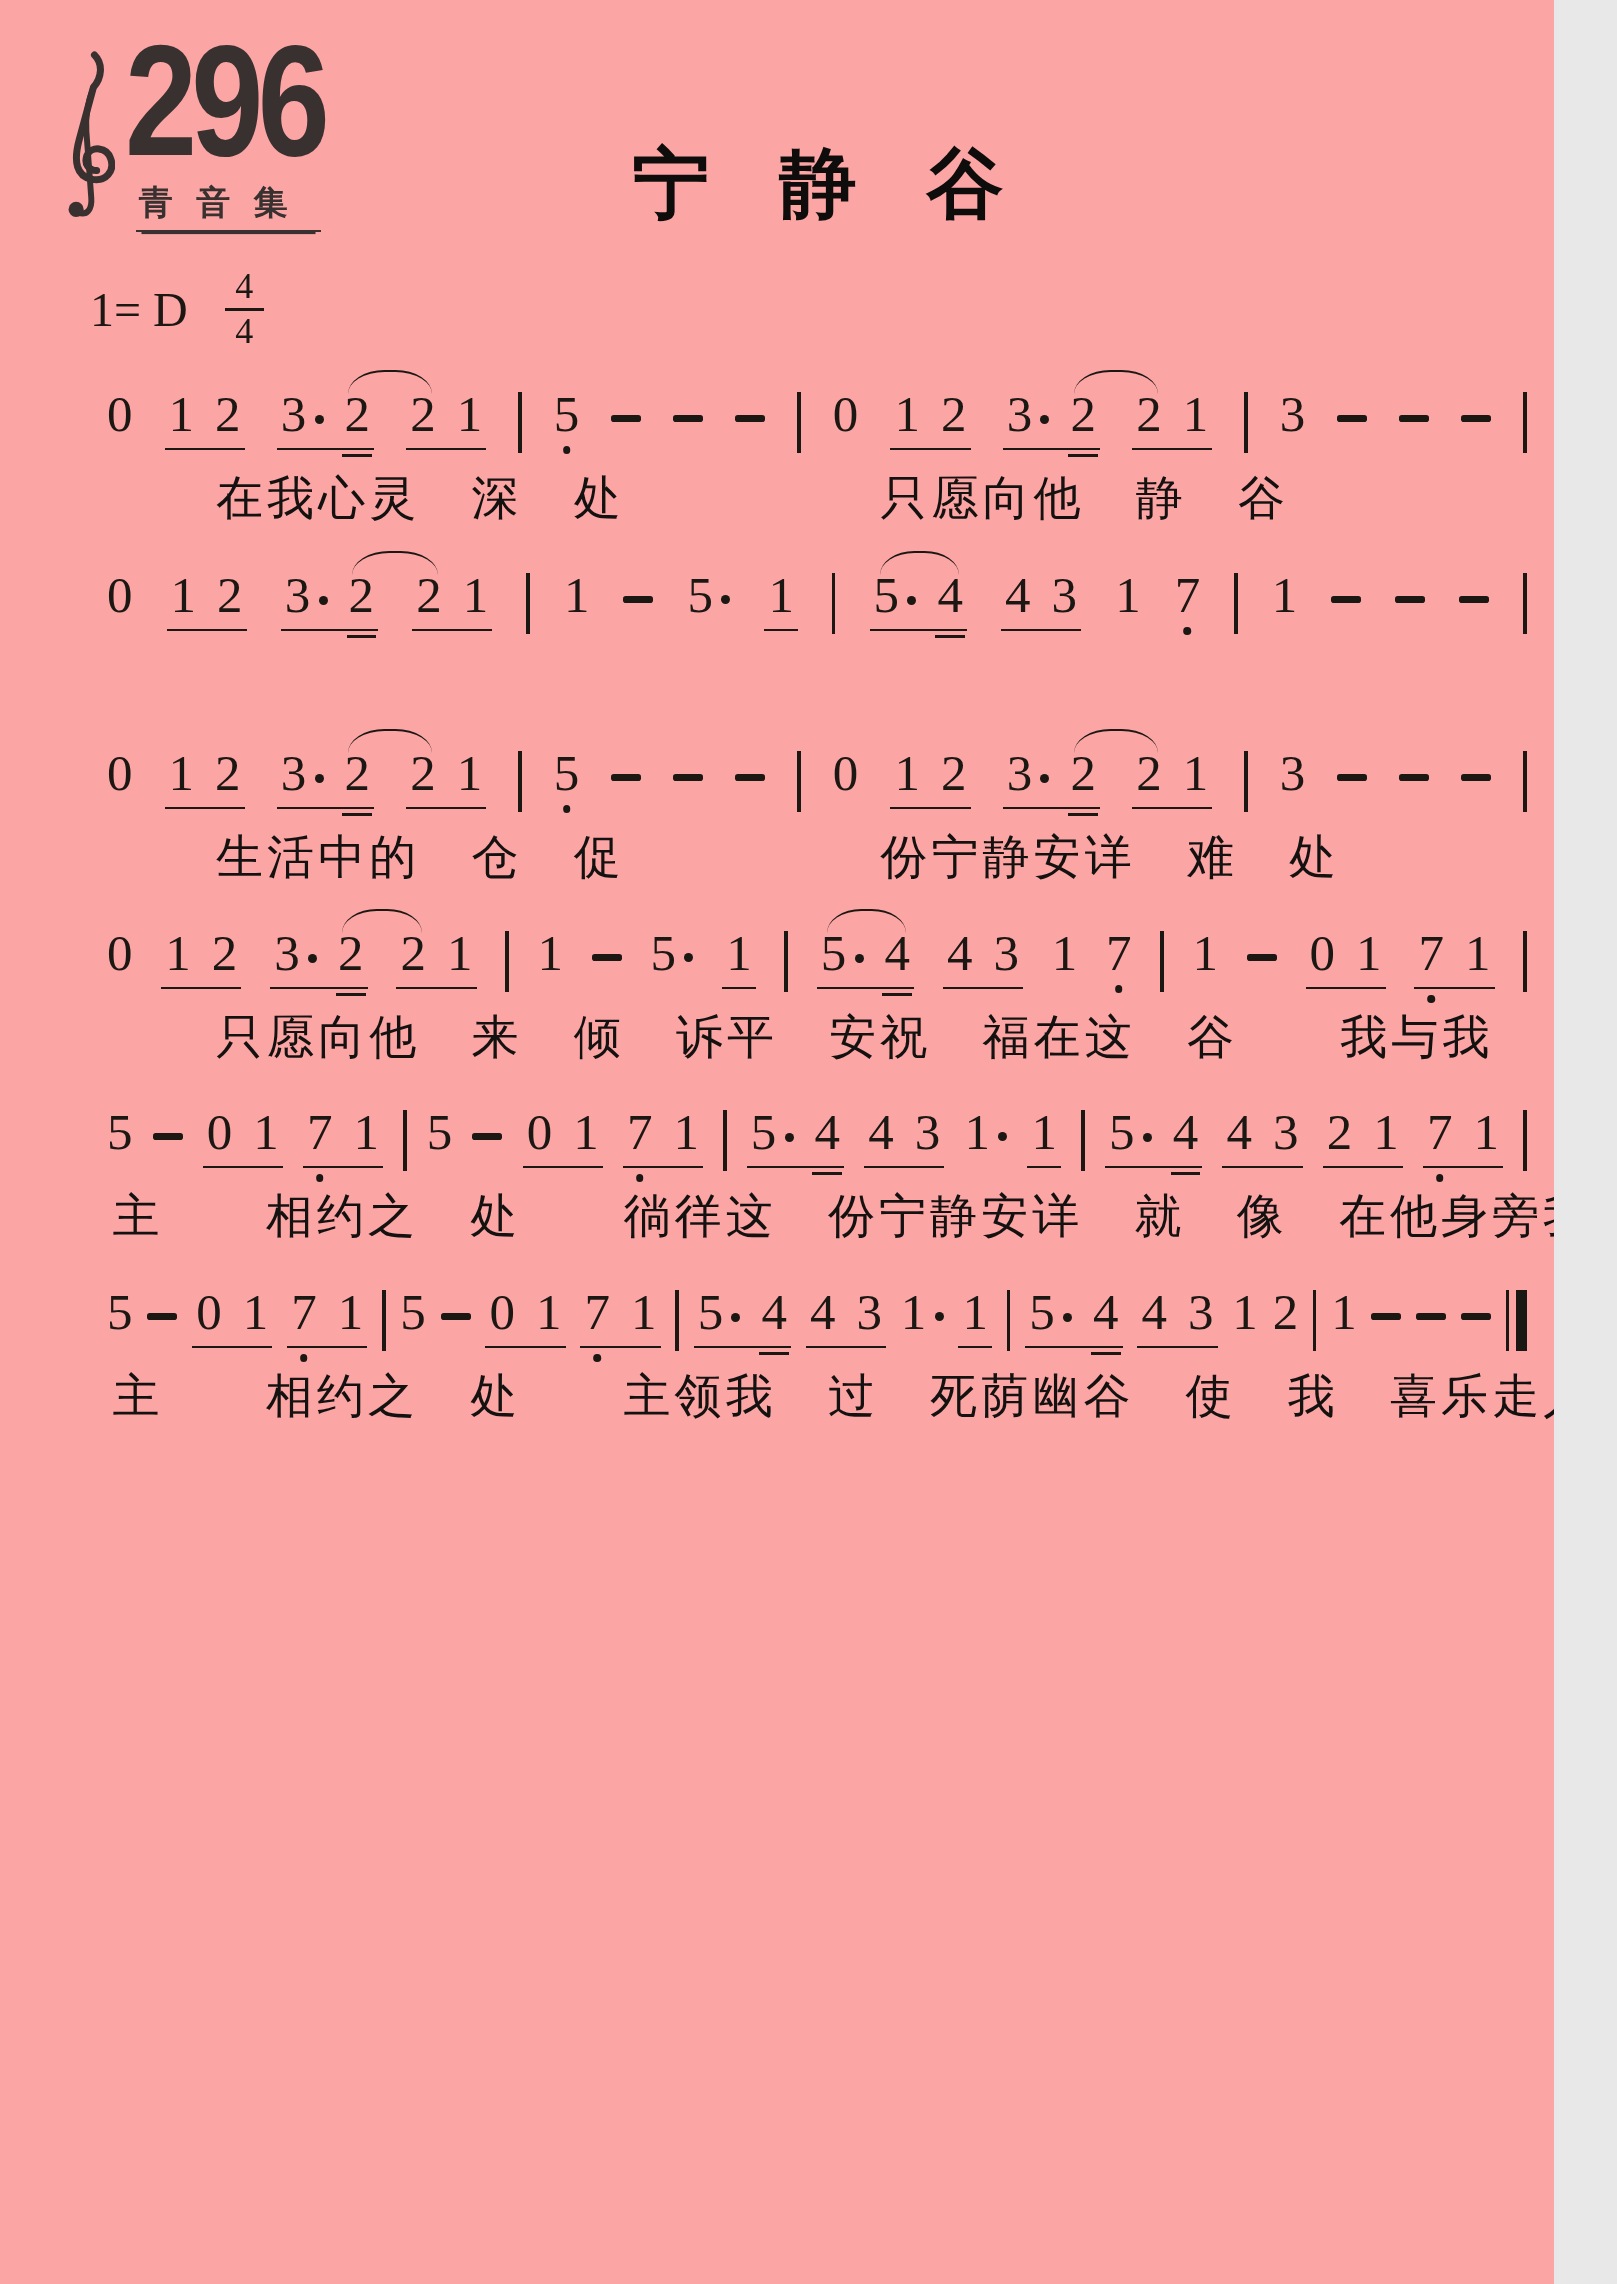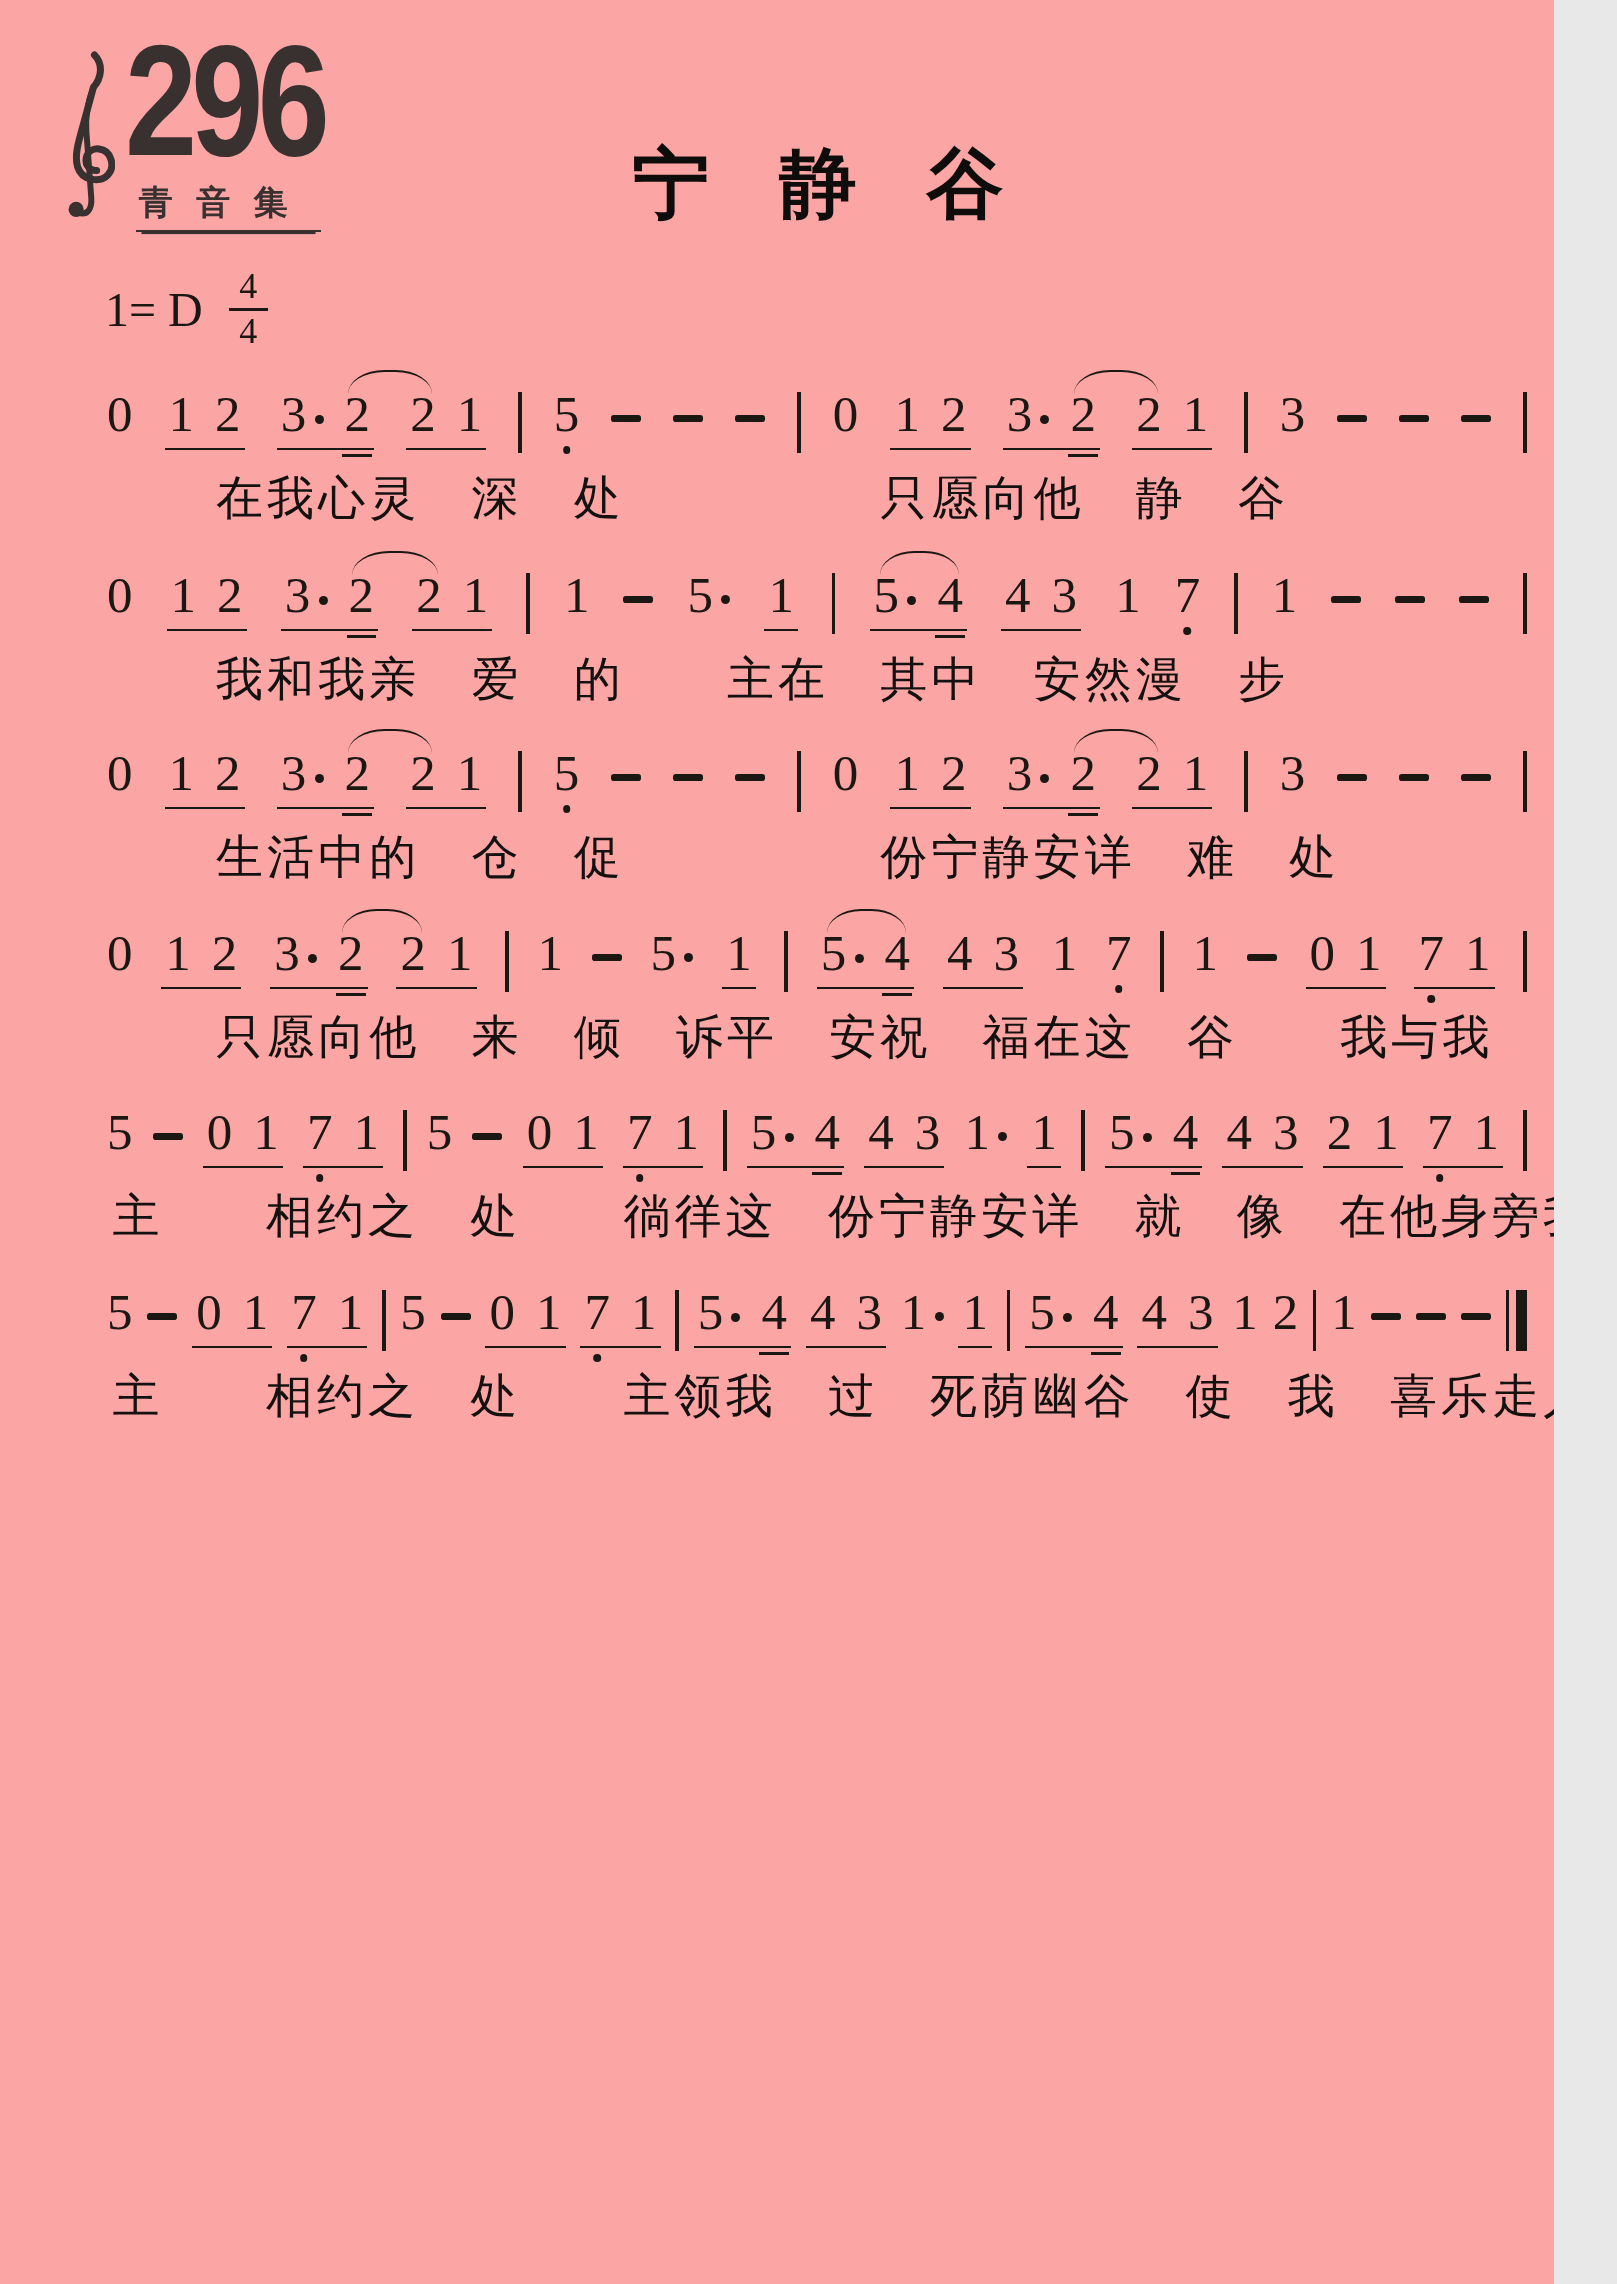--- a/index.html
+++ b/index.html
@@ -12,21 +12,21 @@
   #logo-num{position:absolute;left:64px;top:-8.3px;font-size:158px;font-weight:bold;line-height:1;
             letter-spacing:-7px;color:#383130;transform:scaleX(0.82);transform-origin:left top;
             font-family:"Liberation Sans","DejaVu Sans",sans-serif;}
   #logo-sub{position:absolute;left:75px;top:151px;font-size:34px;font-weight:bold;color:#383130;
             letter-spacing:23.5px;white-space:nowrap;padding:0 9.7px 4.1px 2.8px;
             border-bottom:2.8px solid #383130;box-shadow:0 7.6px 0 -5.5px #383130;}
 
   
   #title{position:absolute;left:0;top:133px;width:100%;text-align:center;font-size:77px;
          font-weight:bold;letter-spacing:70px;text-indent:70px;color:#0f0d0c;white-space:nowrap;padding-left:41px;}
-  #key{position:absolute;left:105px;top:268px;display:flex;align-items:center;gap:26px;
+  #key{position:absolute;left:90px;top:268px;display:flex;align-items:center;gap:37px;
        font-family:"Liberation Serif","DejaVu Serif",serif;}
   #key .keytext{font-size:48px;}
   .frac{display:inline-flex;flex-direction:column;align-items:center;font-size:36px;line-height:1.05;}
   .frac .fline{width:39px;height:2.8px;background:#1b1713;margin:2.1px 0;}
 
   
   .line{position:absolute;left:107px;width:1420px;}
   .line1{top:368px;} .line2{top:549px;} .line3{top:727px;}
   .line4{top:907px;} .line5{top:1086px;} .line6{top:1266px;}
 
@@ -164,21 +164,20 @@
         <span class="nt solo">7<i class="lowdot"></i></span>
         <span class="bar"></span>
         <span class="nt solo">1</span>
         <span class="dash"></span>
         <span class="dash"></span>
         <span class="dash"></span>
         <span class="bar"></span>
         <div class="tiearc" style="left: 245px; width: 86px; top: 2.1px;"></div>
         <div class="tiearc" style="left: 773px; width: 79px; top: 2.1px;"></div>
       </div>
-    <div class="lyrics">我和我亲　爱　的　　主在　其中　安然漫　步</div>
   </section>
 
   <section class="line line3 verse">
     <div class="music-row">
         <span class="nt solo">0</span>
         <span class="grp">
           <span class="nt ing">1</span>
           <span class="nt ing">2</span>
         </span>
         <span class="grp">

